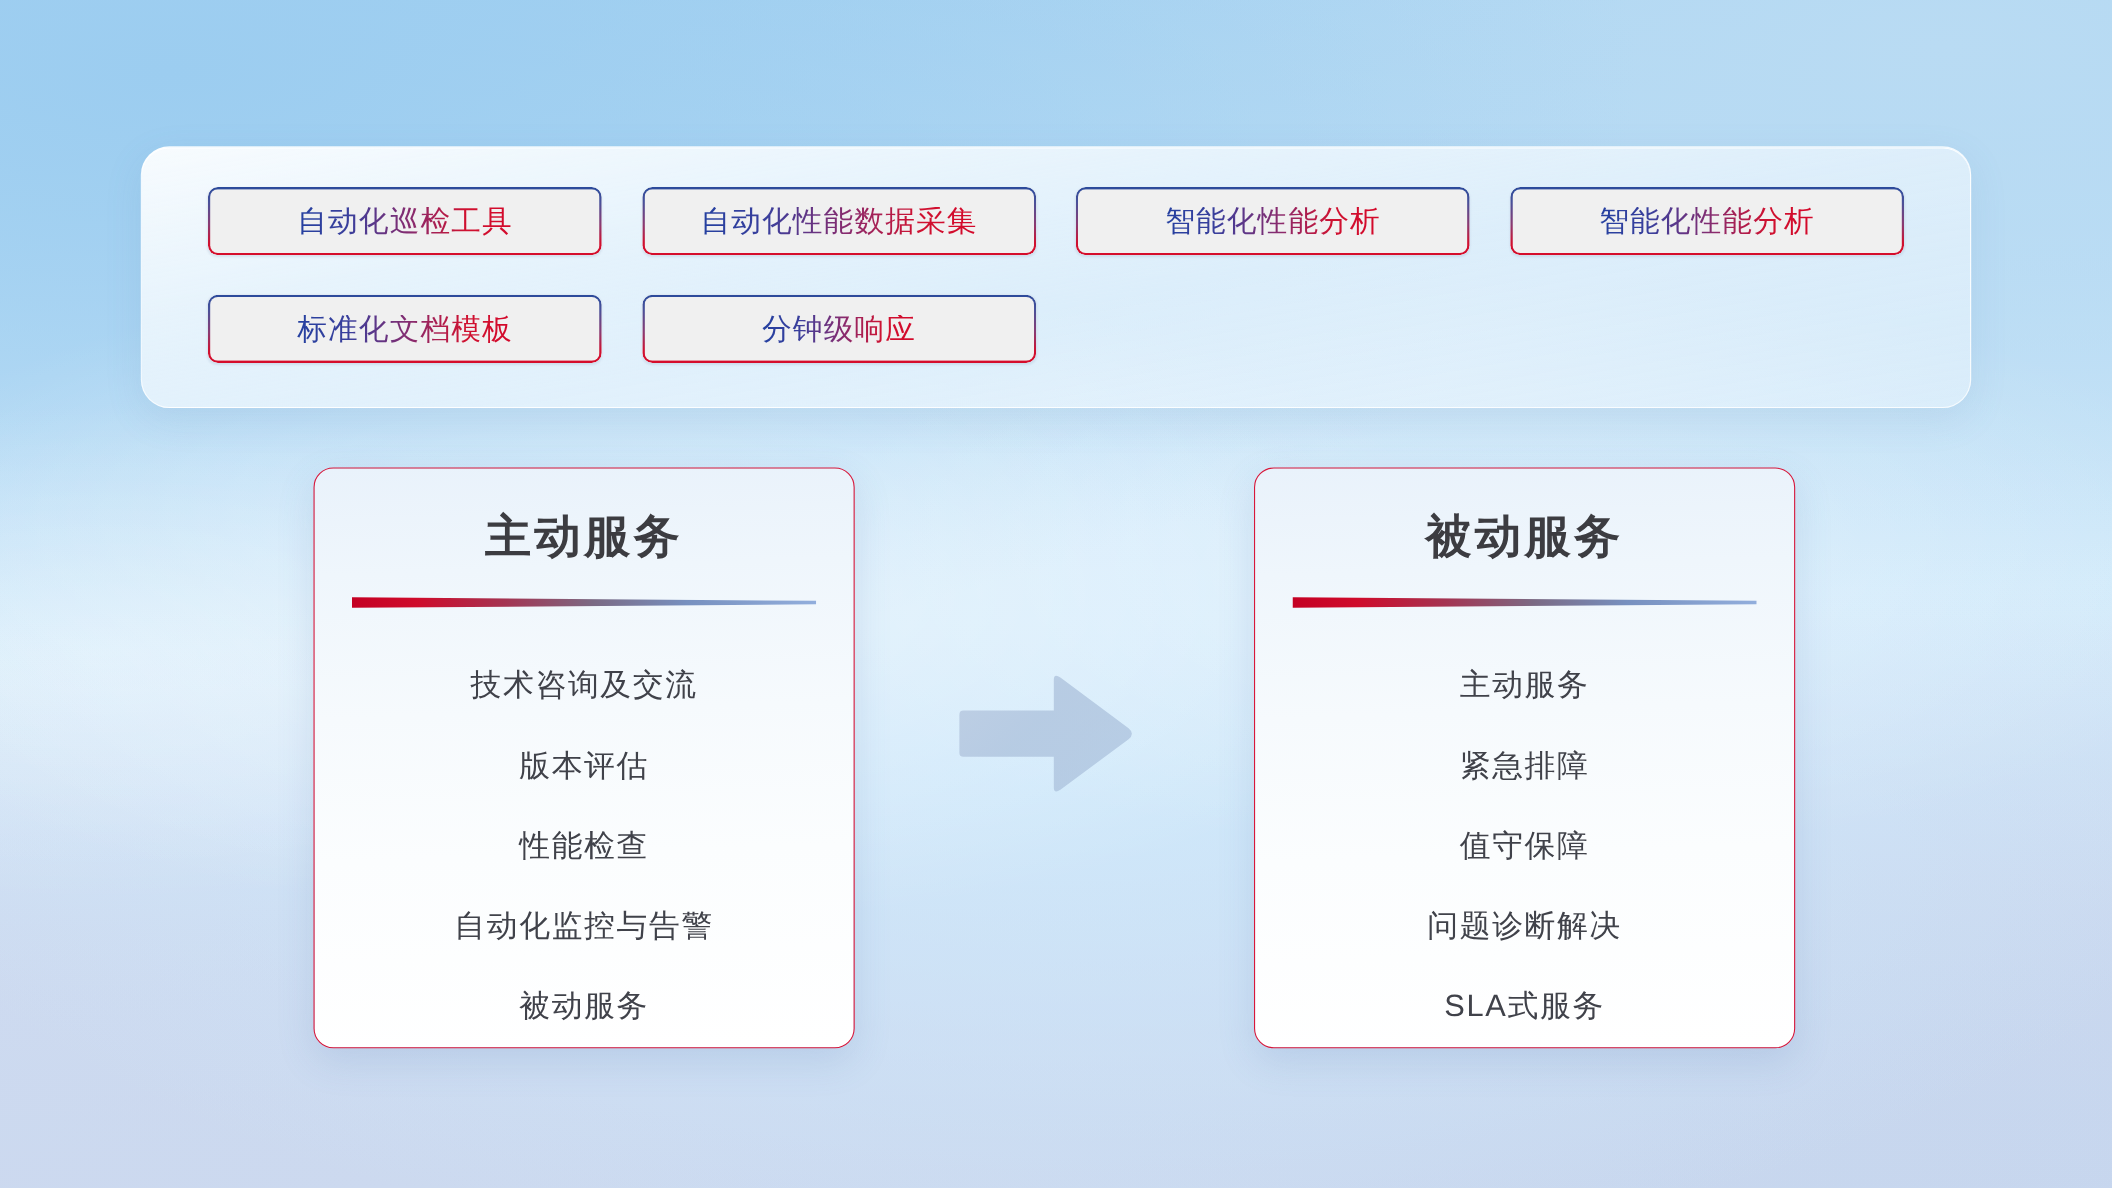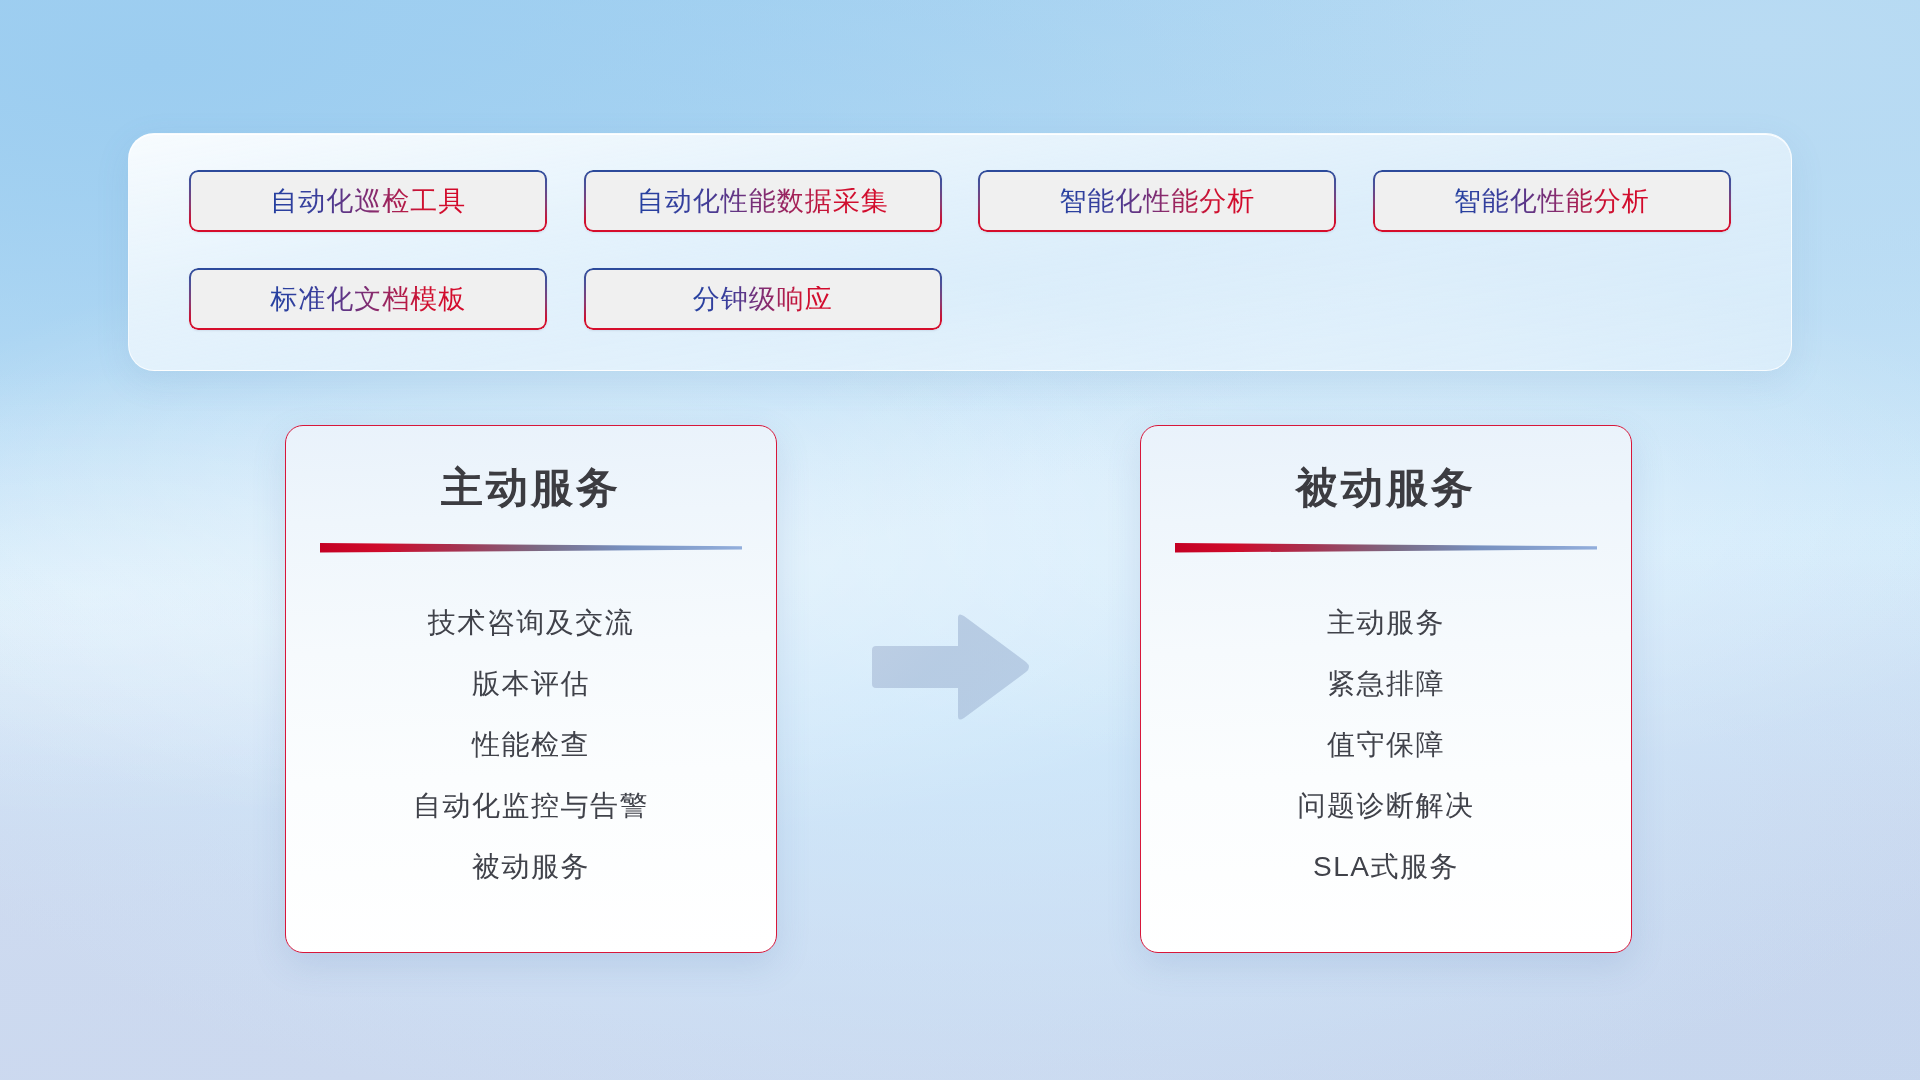--- a/index.html
+++ b/index.html
@@ -118,21 +118,21 @@
     margin:25px auto 0 auto;
     width:422px; height:14px;
     position:relative;
   }
   .divider-wrap svg { display:block; width:100%; height:100%; }
 
   .card-list {
     margin-top:40px;
     display:flex; flex-direction:column;
     align-items:center;
-    gap:4px;
+    gap:16px;
     justify-content:flex-end;
   }
   .card-list-item {
     font-size:28px;
     color:#40424a;
     letter-spacing:1.5px;
     line-height:1;
     padding:14px 0 15px 0;
     white-space:nowrap;
   }

